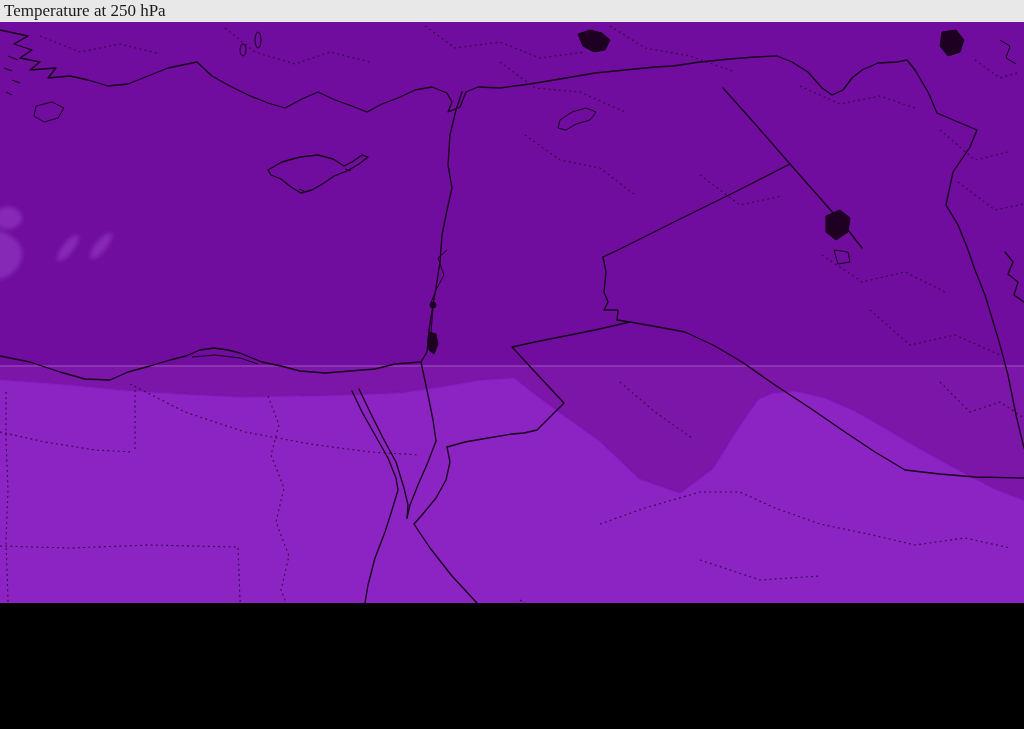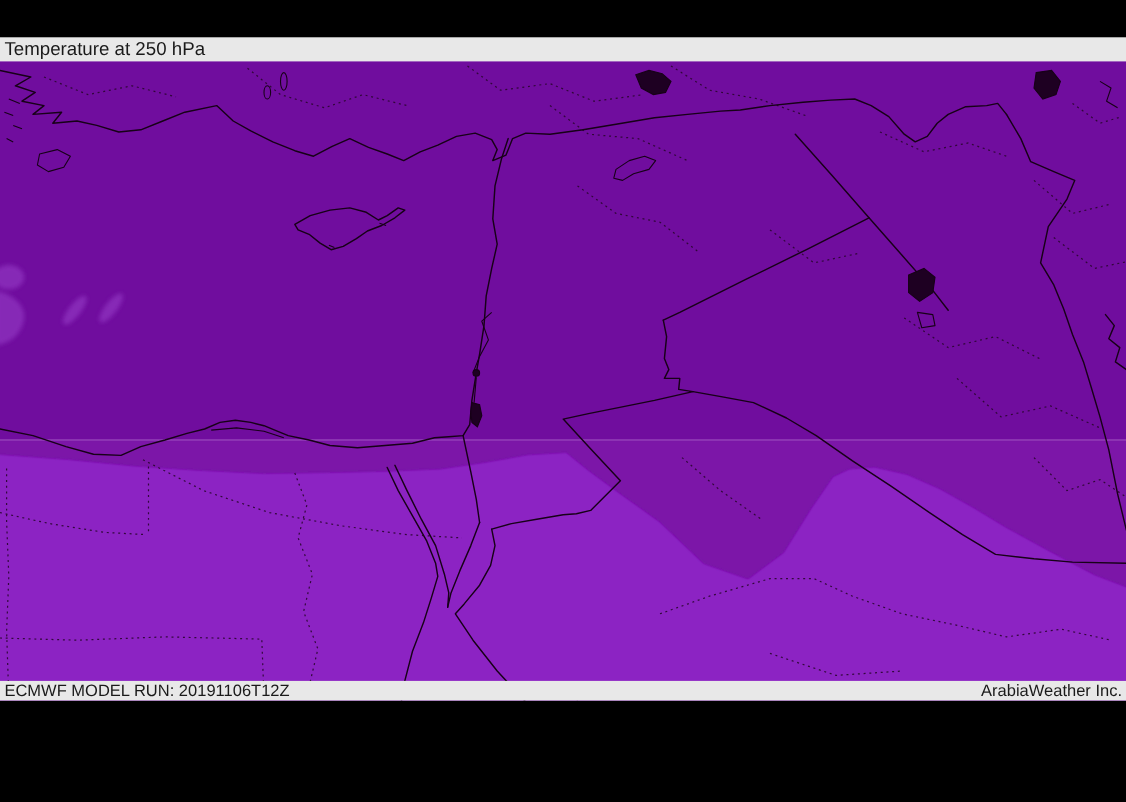--- a/index.html
+++ b/index.html
@@ -1,17 +1,17 @@
 <!DOCTYPE html>
 <html><head>
 <meta charset="utf-8">
 <style>
   html,body{margin:0;padding:0;background:#000;}
   #app{width:1024px;height:603px;position:relative;overflow:hidden;
-       font-family:Liberation Sans, sans-serif;background:#e8e8e8;margin-top:34px;}
+       font-family:Liberation Serif, serif;background:#e8e8e8;}
   .bar{position:absolute;left:0;width:1024px;background:#e8e8e8;color:#1a1a1a;
        display:flex;justify-content:space-between;align-items:center;
        box-sizing:border-box;padding:0 4px;}
   #topbar{top:0;height:22px;font-size:17px;}
   #botbar{bottom:0;height:18px;font-size:15px;}
   #map{position:absolute;top:22px;left:0;display:block;}
   .line{stroke:#170117;stroke-width:1.3;fill:none;stroke-linejoin:round;stroke-linecap:round;}
   .thin{stroke:#170117;stroke-width:1;fill:none;stroke-linejoin:round;}
   .dashed{stroke:#2a0630;stroke-width:1.1;fill:none;stroke-dasharray:1.8 3.4;opacity:.92;}
   .lake{stroke:#170117;stroke-width:1;}
@@ -144,18 +144,14 @@
 
     <g fill="#1e0022">
       <path class="lake" d="M578,34 L590,30 L602,33 L610,40 L605,50 L594,52 L583,46 Z"></path>
       <path class="lake" d="M826,216 L840,210 L850,218 L848,232 L836,240 L826,232 Z"></path>
       <path class="lake" d="M942,32 L956,30 L964,40 L960,52 L948,56 L940,46 Z"></path>
       <path class="lake" d="M429,332 L436,334 L438,344 L434,354 L429,350 L428,340 Z"></path>
       <circle class="lake" cx="433" cy="305" r="3"></circle>
     </g>
   </svg>
 
-  <div id="botbar" class="bar">
-    <span>ECMWF MODEL RUN: 20191106T12Z</span>
-    <span>ArabiaWeather Inc.</span>
-  </div>
 
 </div>
 
 </body></html>

